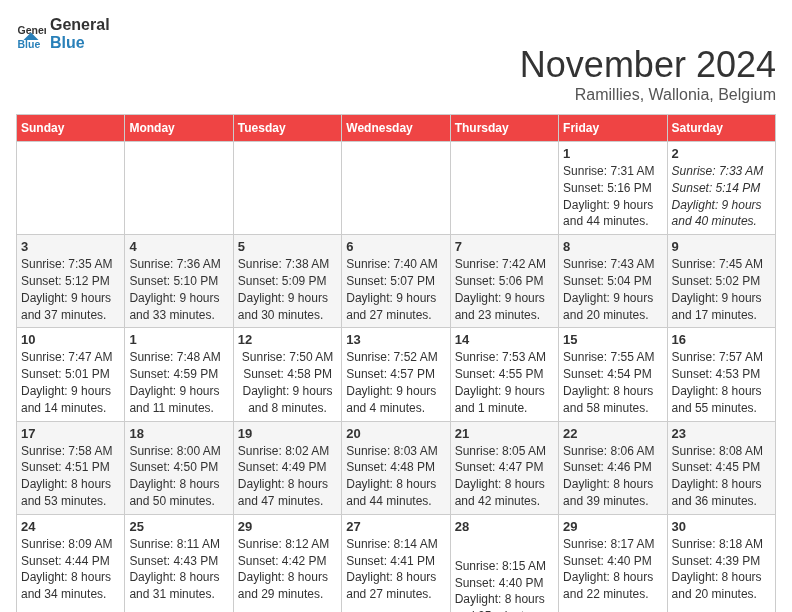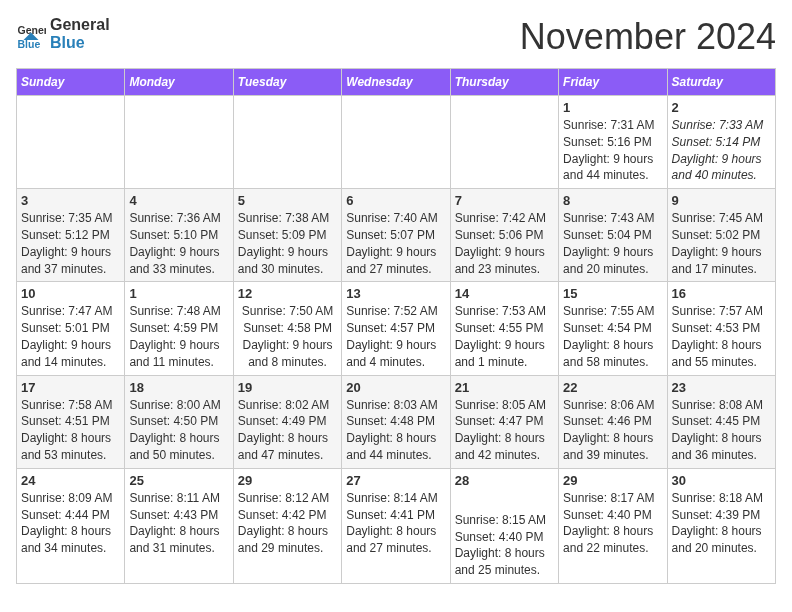--- a/index.html
+++ b/index.html
@@ -20,44 +20,44 @@
       display: flex;
       align-items: center;
       gap: 4px;
     }
     .logo-icon {
       width: 30px;
       height: 30px;
     }
     .title-area {
       text-align: right;
+      margin-top: 28px;
     }
     .month-title {
       font-size: 36px;
       font-weight: normal;
       color: #333;
     }
     .location-title {
       font-size: 16px;
       color: #555;
     }
     table {
       width: 100%;
       border-collapse: collapse;
       table-layout: fixed;
     }
     thead tr th {
-      background-color: #8b5cf6;
+      background-color: #ef4444;
       color: white;
       font-size: 12px;
       font-weight: bold;
       padding: 6px 4px;
       text-align: left;
       border: 1px solid #ccc;
-      font-style: italic;
     }
     tbody tr td {
       vertical-align: top;
       border: 1px solid #ccc;
       padding: 4px;
       font-size: 10px;
       color: #333;
       height: 90px;
       background: #fff;
     }
@@ -90,20 +90,21 @@
       <polygon points="10,28 30,28 20,18" fill="#2980b9"></polygon>
       <text x="2" y="38" font-size="14" font-weight="bold" fill="#2980b9">Blue</text>
     </svg>
     <div>
       <div style="font-size:16px;font-weight:bold;color:#333;line-height:1.1;">General</div>
       <div style="font-size:16px;font-weight:bold;color:#2980b9;line-height:1.1;">Blue</div>
     </div>
   </div>
   <div class="title-area">
     <div class="month-title">November 2024</div>
+    <div class="location-title">Ramillies, Wallonia, Belgium</div>
   </div>
 </div>
 
 <table>
   <thead>
     <tr>
     <th>Sunday</th>
         <th>Monday</th>
         <th>Tuesday</th>
         <th>Wednesday</th>

